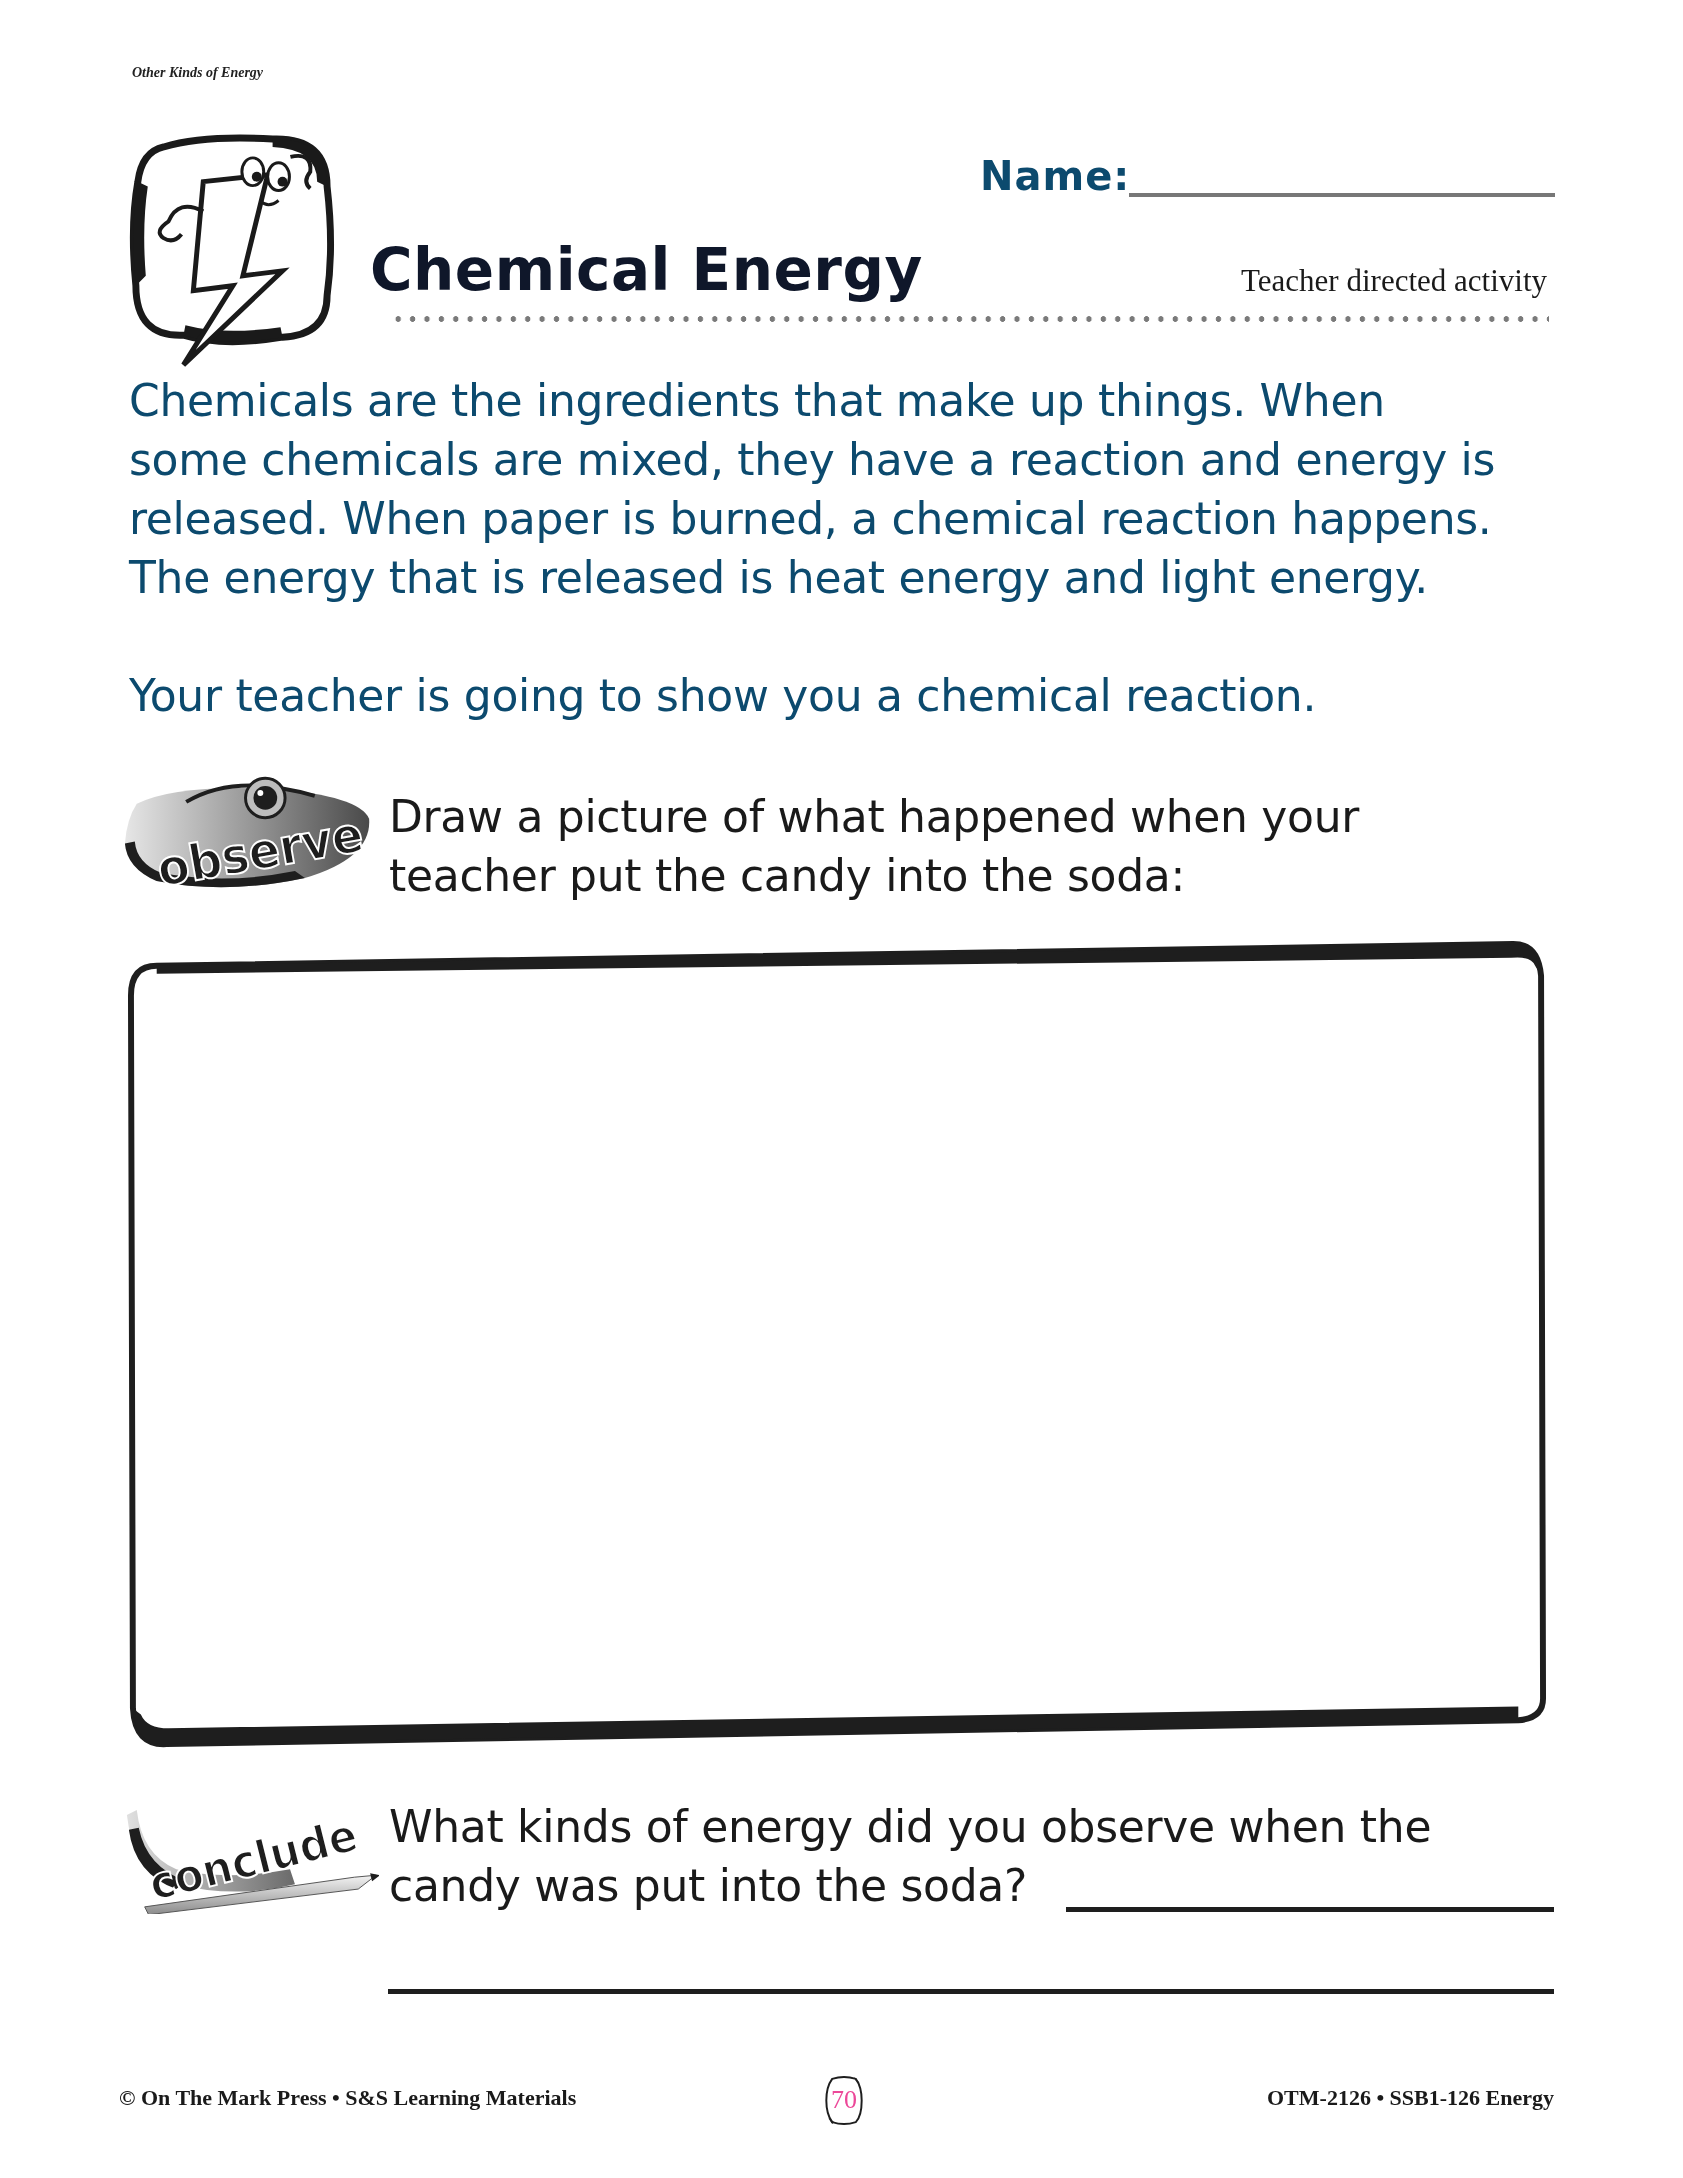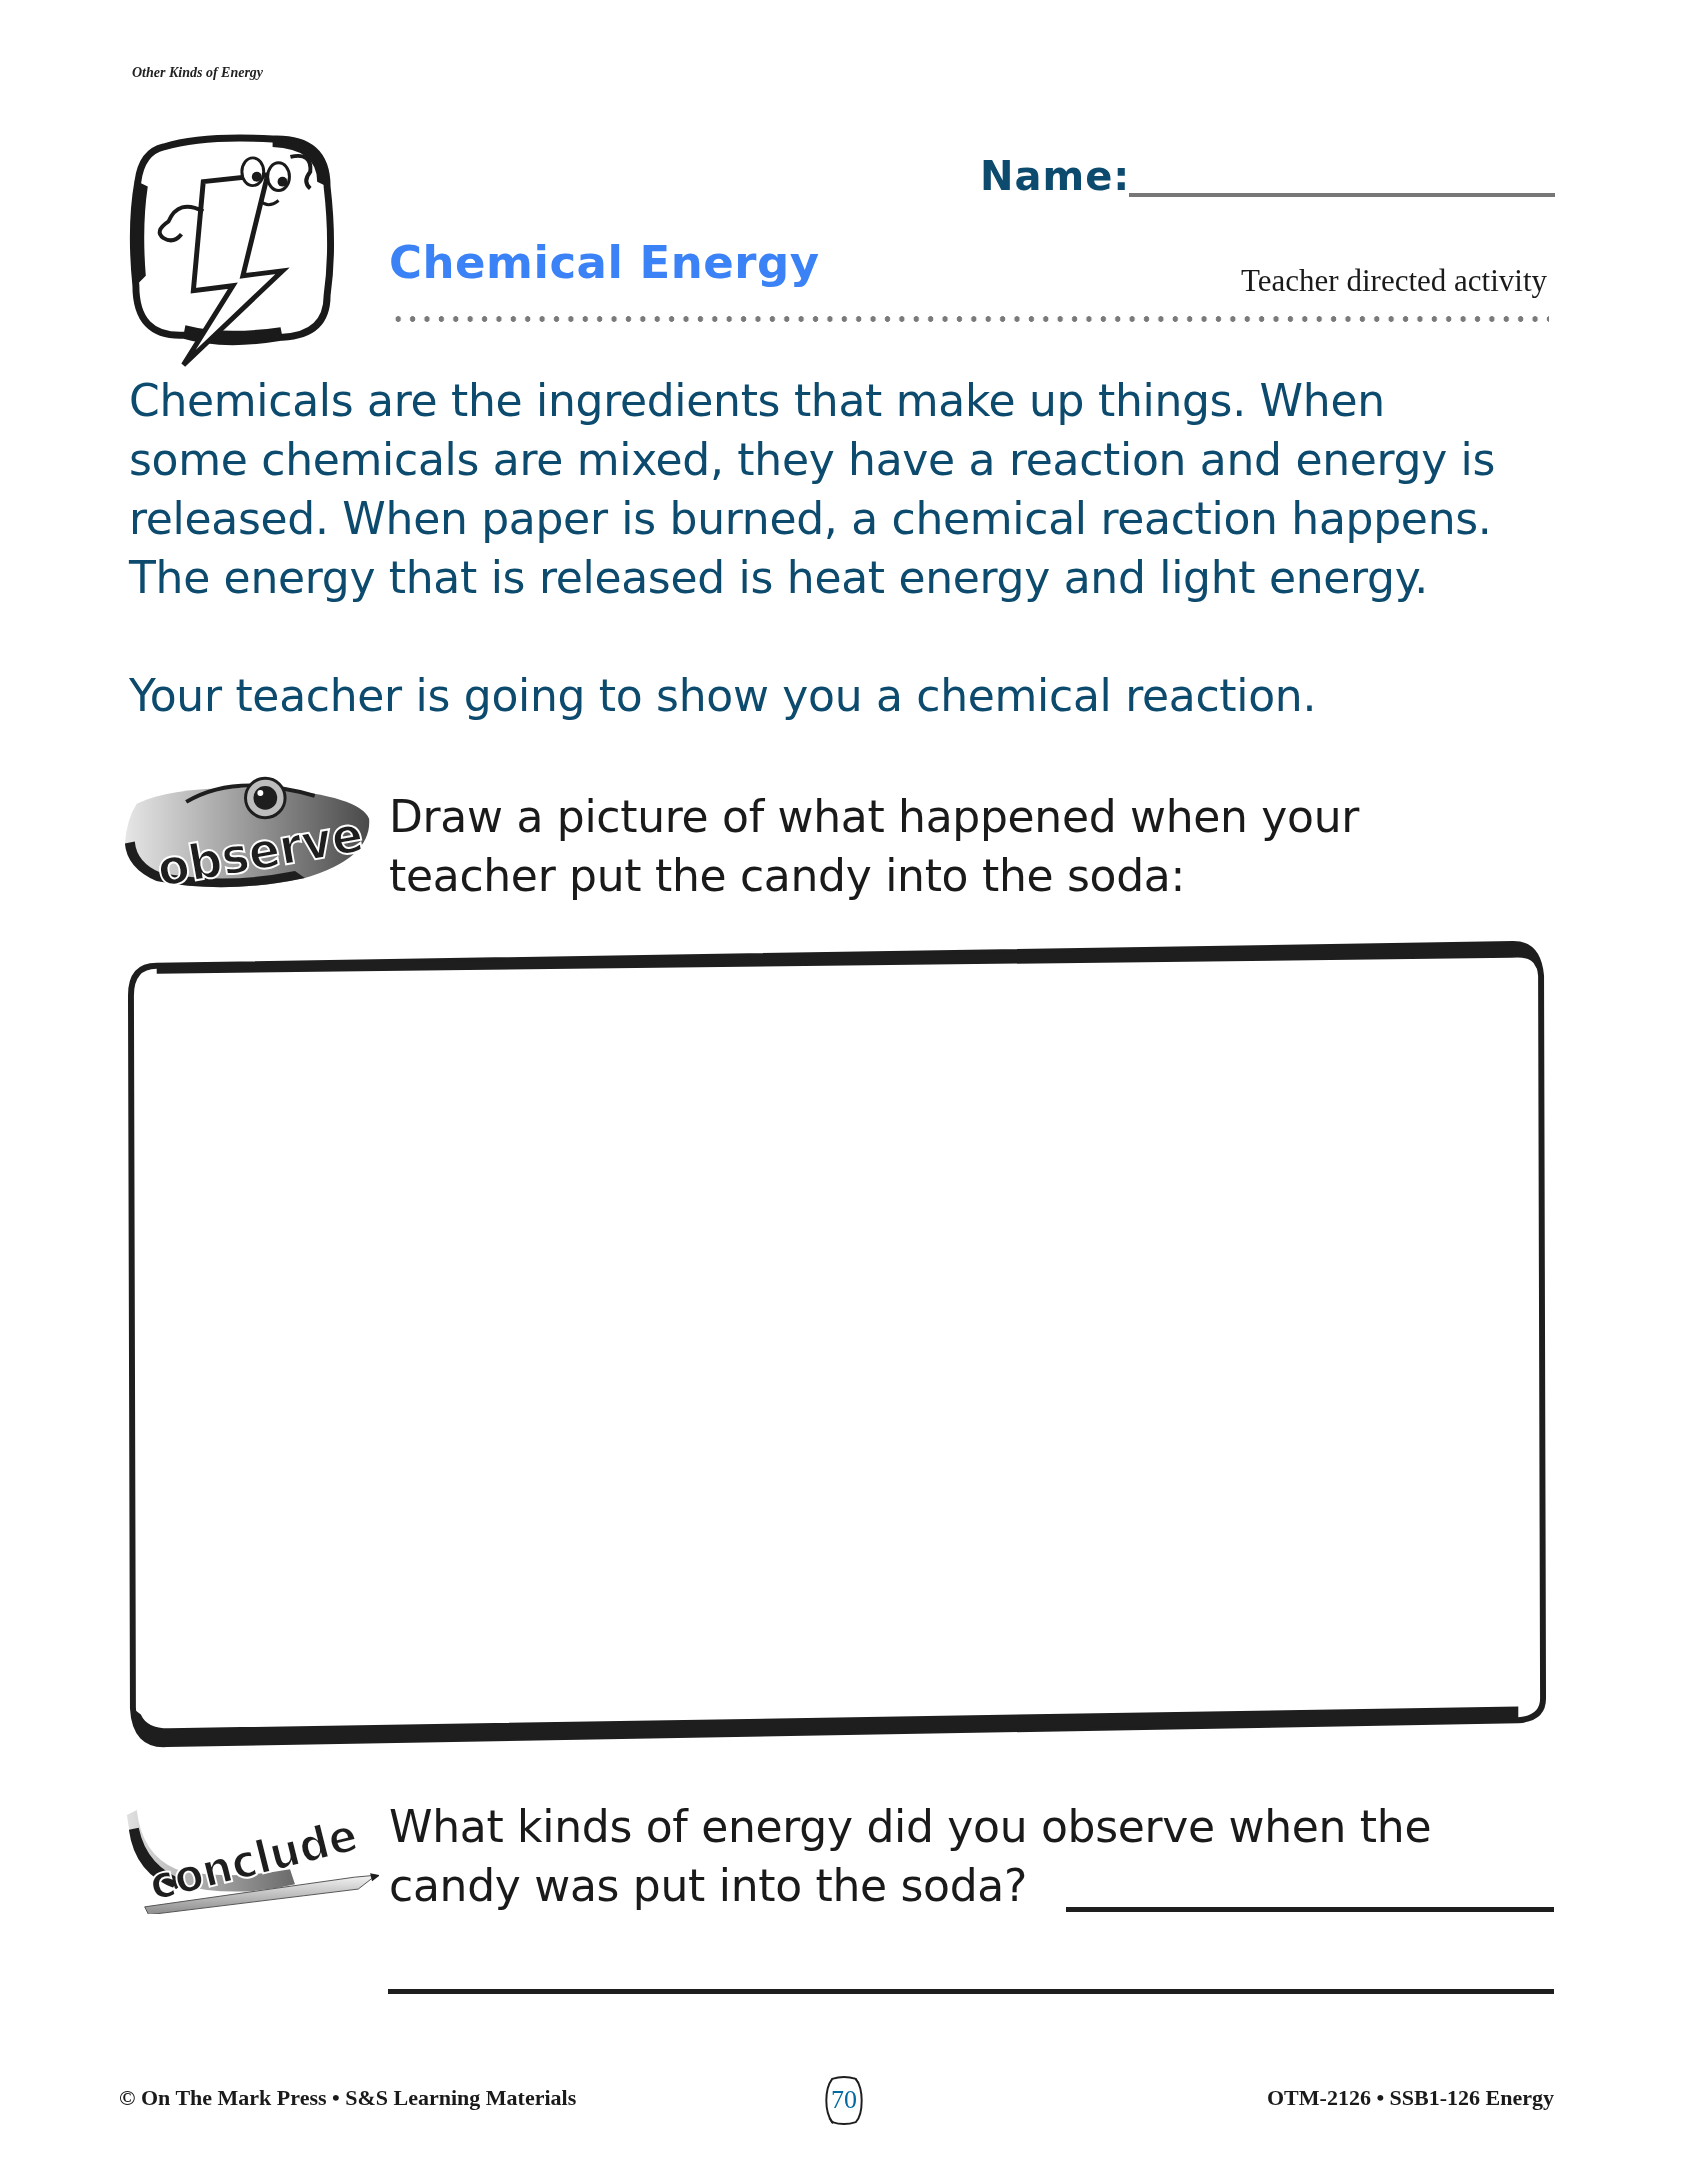--- a/index.html
+++ b/index.html
@@ -2,41 +2,41 @@
 <html><head>
 <meta charset="utf-8">
 <style>
   html, body { margin: 0; padding: 0; background: #ffffff; }
   body { width: 1683px; height: 2178px; position: relative; overflow: hidden; color: #1e1e1e; font-family: "DejaVu Sans", sans-serif; }
   .abs { position: absolute; }
   .running-head { left: 132px; top: 65px; font-family: "Liberation Serif", serif; font-style: italic; font-weight: bold; font-size: 14px; color: #222; }
   .mascot { left: 124px; top: 127px; width: 213px; height: 248px; }
   .name-label { left: 980px; top: 153px; font-family: "DejaVu Sans", sans-serif; font-weight: bold; font-size: 40px; letter-spacing: 1px; color: #0c4a6e; }
   .name-line { left: 1129px; top: 193px; width: 426px; height: 4px; background: #777777; }
-  .title { left: 389px; top: 236px; font-family: "DejaVu Sans", sans-serif; font-weight: bold; font-size: 45px; color: #3b82f6; letter-spacing: 0.5px; }
+  .title { left: 370px; top: 236px; font-family: "DejaVu Sans", sans-serif; font-weight: bold; font-size: 58px; color: #0f172a; letter-spacing: 0.5px; }
   .subtitle { right: 136px; top: 263px; font-family: "Liberation Serif", serif; font-size: 31px; color: #1a1a1a; }
   .dotted { left: 391px; top: 315px; width: 1158px; height: 8px;
     background-image: radial-gradient(circle, #7a7a7a 2.6px, transparent 3px);
     background-size: 14.4px 8px; background-repeat: repeat-x; }
   .para { left: 129px; top: 371px; width: 1445px; font-family: "DejaVu Sans", sans-serif; font-size: 44px; line-height: 59px; color: #0c4a6e; }
   .para p { margin: 0; white-space: nowrap; letter-spacing: -0.3px; }
   .para .gap { height: 59px; }
   .badge { left: 117px; width: 262px; height: 124px; }
   .observe-badge { top: 774px; }
   .conclude-badge { top: 1790px; }
   .prompt { left: 389px; font-family: "DejaVu Sans", sans-serif; font-size: 44px; line-height: 59px; color: #1a1a1a; white-space: nowrap; letter-spacing: -0.3px; }
   .observe-prompt { top: 787px; }
   .conclude-prompt { top: 1797px; }
   .drawing-box { left: 127px; top: 936px; width: 1421px; height: 824px; }
   .answer-line-1 { left: 1066px; top: 1907px; width: 488px; height: 5px; background: #1e1e1e; }
   .answer-line-2 { left: 388px; top: 1989px; width: 1166px; height: 5px; background: #1e1e1e; }
   .footer-left { left: 119px; top: 2085px; font-family: "Liberation Serif", serif; font-weight: bold; font-size: 22px; color: #1a1a1a; }
   .footer-right { right: 129px; top: 2085px; font-family: "Liberation Serif", serif; font-weight: bold; font-size: 22px; color: #1a1a1a; }
   .page-num { left: 820px; top: 2073px; width: 48px; height: 55px; }
-  .page-num span { position: absolute; left: 0; top: 12px; width: 48px; text-align: center; font-family: "Liberation Serif", serif; font-size: 26px; color: #0369a1; }
+  .page-num span { position: absolute; left: 0; top: 12px; width: 48px; text-align: center; font-family: "Liberation Serif", serif; font-size: 26px; color: #ec4899; }
 </style>
 </head>
 <body>
 
 <div class="abs running-head">Other Kinds of Energy</div>
 
 <div class="abs mascot">
   <svg width="213" height="248" viewBox="0 0 215 250">
 
     <path d="M40 20 Q80 8 150 12 Q205 10 205 60 Q212 120 205 170 Q205 210 160 212 Q100 222 60 210 Q12 212 12 160 Q6 100 14 55 Q18 25 40 20 Z" fill="#ffffff" stroke="#1a1a1a" stroke-width="7"></path>

